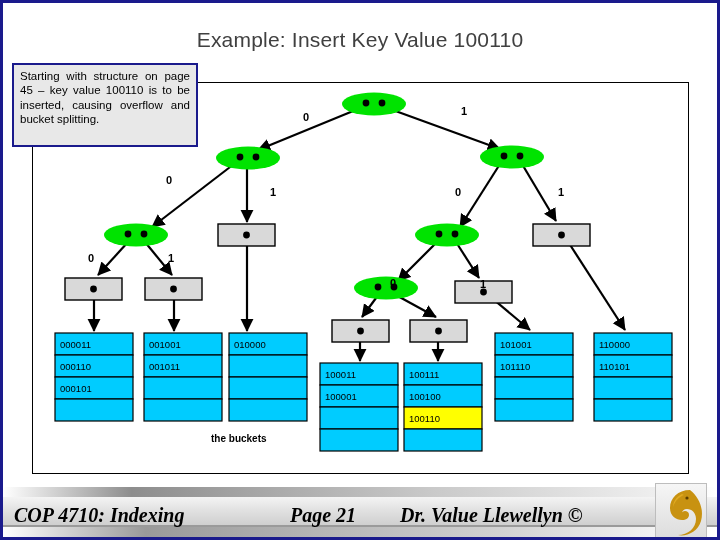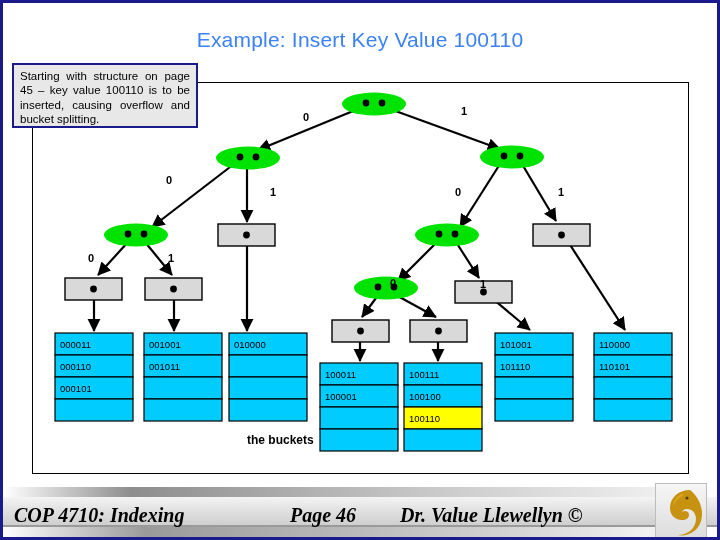--- a/index.html
+++ b/index.html
@@ -14,55 +14,54 @@
   #slide-frame{
     position:absolute;left:0;top:0;width:720px;height:540px;
     border:3px solid #1a1a8c;
     box-sizing:border-box;
     pointer-events:none;
   }
   #slide-title{
     position:absolute;left:0;top:28px;width:720px;
     text-align:center;
     font-size:21px;
-    color:#3b82f6;
+    color:#404040;
     font-family:"Liberation Sans", sans-serif;
     letter-spacing:0.2px;
     white-space:nowrap;
   }
   
   #content-frame{
     position:absolute;left:32px;top:82px;width:657px;height:392px;
     border:1px solid #000;
     box-sizing:border-box;
     background:#ffffff;
   }
   
   #note-box{
-    position:absolute;left:12px;top:63px;width:186px;height:65px;
+    position:absolute;left:12px;top:63px;width:186px;height:84px;
     border:2px solid #1a1a8c;
     background:#e8e8e8;
     box-sizing:border-box;
     padding:4px 6px 2px 6px;
     font-size:11.5px;
     line-height:14.3px;
     color:#000;
     text-align:justify;
     font-family:"Liberation Sans", sans-serif;
   }
   #note-box span{display:inline;}
   
   #diagram{
     position:absolute;left:0;top:0;width:720px;height:540px;
   }
   .bucket-label{
     position:absolute;
-    font-size:12px;font-weight:bold;color:#000;
+    font-size:10px;font-weight:bold;color:#000;
     font-family:"Liberation Sans", sans-serif;
-    margin-left:36px;
   }
   
   #footer-bar{
     position:absolute;left:3px;top:487px;width:714px;height:10px;
     background:linear-gradient(to right,#ffffff 0%,#8d8d8d 18%,#c9c9c9 60%,#efefef 92%,#ffffff 100%);
   }
   #footer-row{
     position:absolute;left:3px;top:497px;width:714px;height:30px;
     background:linear-gradient(to bottom,#f4f4f4 0%,#e2e2e2 45%,#cfcfcf 100%);
     border-bottom:2px solid #9a9a9a;
@@ -280,21 +279,21 @@
       </g>
     </g>
 </svg>
 
 <div class="bucket-label" style="left:211px;top:433px;">the buckets</div>
 
 <div id="footer-bar"></div>
 <div id="footer-row"></div>
 <div id="footer-row2"></div>
 <div class="footer-text" id="footer-course">COP 4710: Indexing</div>
-<div class="footer-text" id="footer-page">Page 46</div>
+<div class="footer-text" id="footer-page">Page 21</div>
 <div class="footer-text" id="footer-author">Dr. Value Llewellyn ©</div>
 
 <div id="logo-box">
   <svg width="52" height="57" viewBox="0 0 52 57" xmlns="http://www.w3.org/2000/svg">
     <path d="M34 6 C22 6 14 14 14 24 C14 32 20 36 26 36 C30 36 33 34 33 31
              C33 28 31 27 29 27 C27 27 26 28 26 29 C26 27 28 25 31 25
              C36 25 40 29 40 35 C40 44 32 51 22 51 C30 53 42 48 45 37
              C48 26 44 14 34 6 Z" fill="#c89211"></path>
     <path d="M26 10 C20 13 17 18 17 23 C19 17 23 13 28 11 Z" fill="#e0aa22"></path>
     <circle cx="31" cy="14" r="1.6" fill="#5a3d00"></circle>

